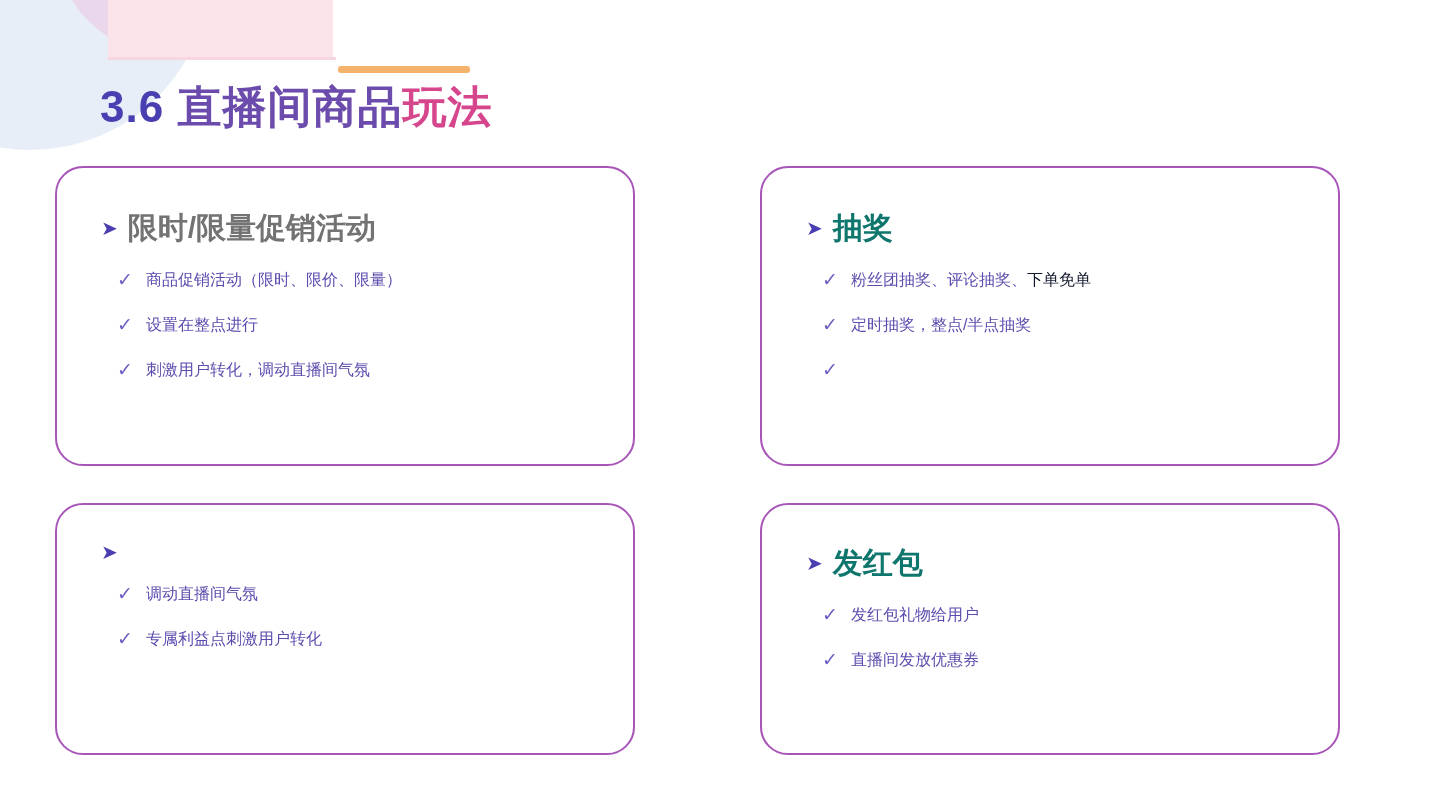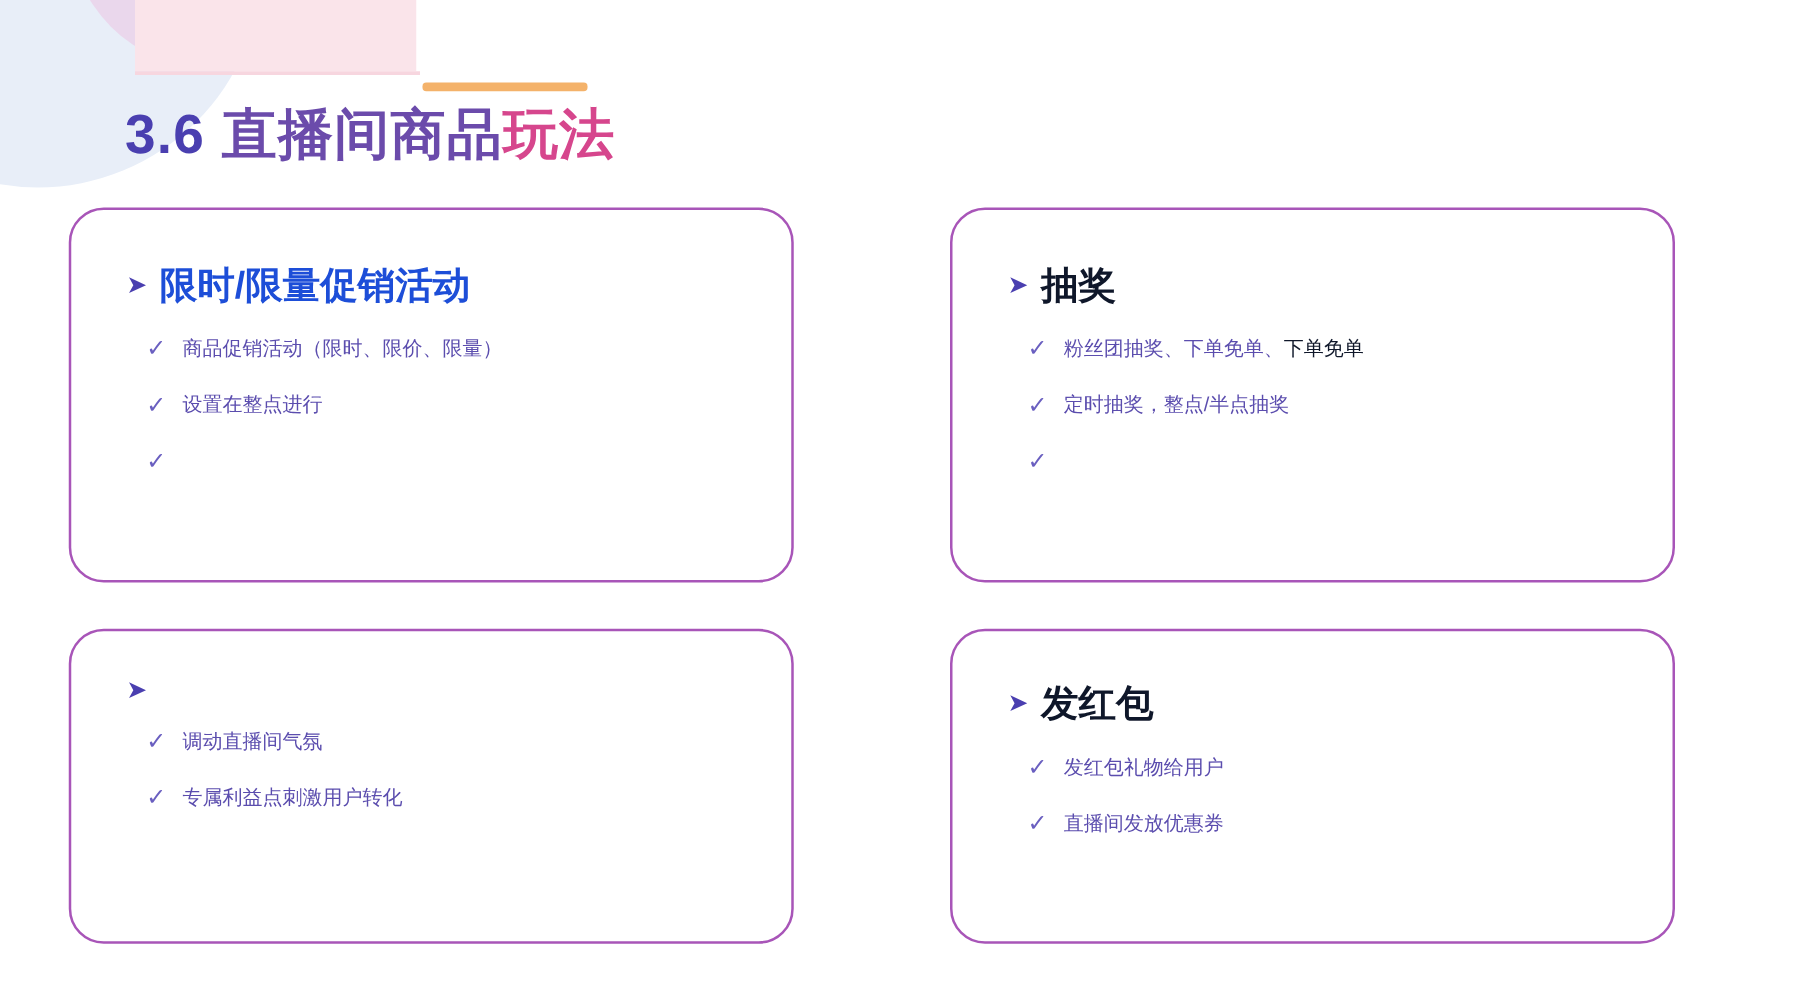--- a/index.html
+++ b/index.html
@@ -107,24 +107,24 @@
   .arrow-icon {
     color: #4a3fb0;
     font-size: 20px;
     line-height: 1;
     margin-right: 10px;
     transform: translateY(-1px);
   }
   .card-title {
     font-size: 30px;
     font-weight: bold;
-    color: #0f172a;
+    color: #0f766e;
     white-space: nowrap;
   }
-  .card-title.purple { color: #1d4ed8; }
+  .card-title.purple { color: #737373; }
 
   .bullet-list {
     margin: 18px 0 0 0;
     padding: 0;
     list-style: none;
   }
   .bullet-item {
     display: flex;
     align-items: flex-start;
     margin: 0 0 19px 60px;
@@ -170,33 +170,34 @@
     <li class="bullet-item">
       <span class="check-icon">✓</span>
       <span class="bullet-text">商品促销活动（限时、限价、限量）</span>
     </li>
     <li class="bullet-item">
       <span class="check-icon">✓</span>
       <span class="bullet-text">设置在整点进行</span>
     </li>
     <li class="bullet-item">
       <span class="check-icon">✓</span>
+      <span class="bullet-text">刺激用户转化，调动直播间气氛</span>
     </li>
   </ul>
 </div>
 
 <div class="card card-tr">
   <div class="card-head">
     <span class="arrow-icon">➤</span>
     <span class="card-title">抽奖</span>
   </div>
   <ul class="bullet-list">
     <li class="bullet-item">
       <span class="check-icon">✓</span>
-      <span class="bullet-text"><span>粉丝团抽奖、下单免单、</span><span class="hl">下单免单</span></span>
+      <span class="bullet-text"><span>粉丝团抽奖、评论抽奖、</span><span class="hl">下单免单</span></span>
     </li>
     <li class="bullet-item">
       <span class="check-icon">✓</span>
       <span class="bullet-text">定时抽奖，整点/半点抽奖</span>
     </li>
     <li class="bullet-item">
       <span class="check-icon">✓</span>
     </li>
   </ul>
 </div>

